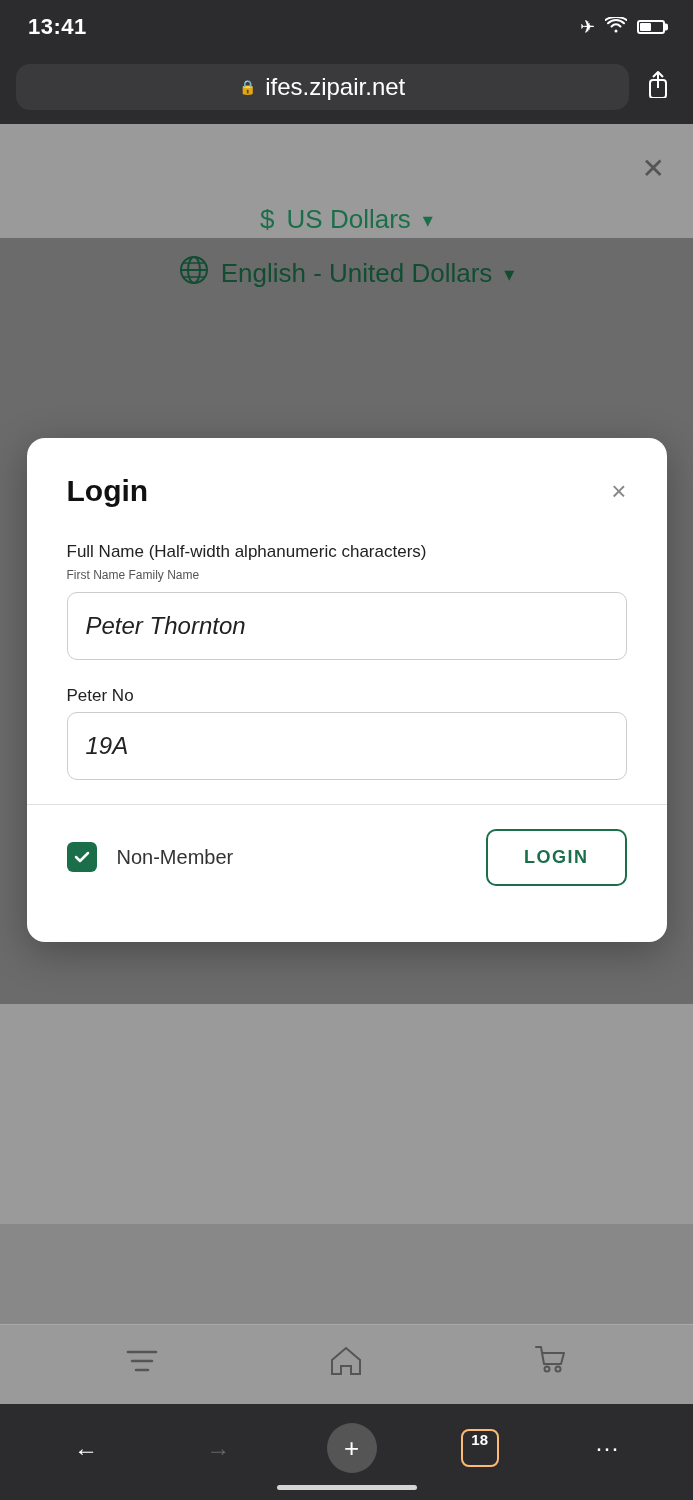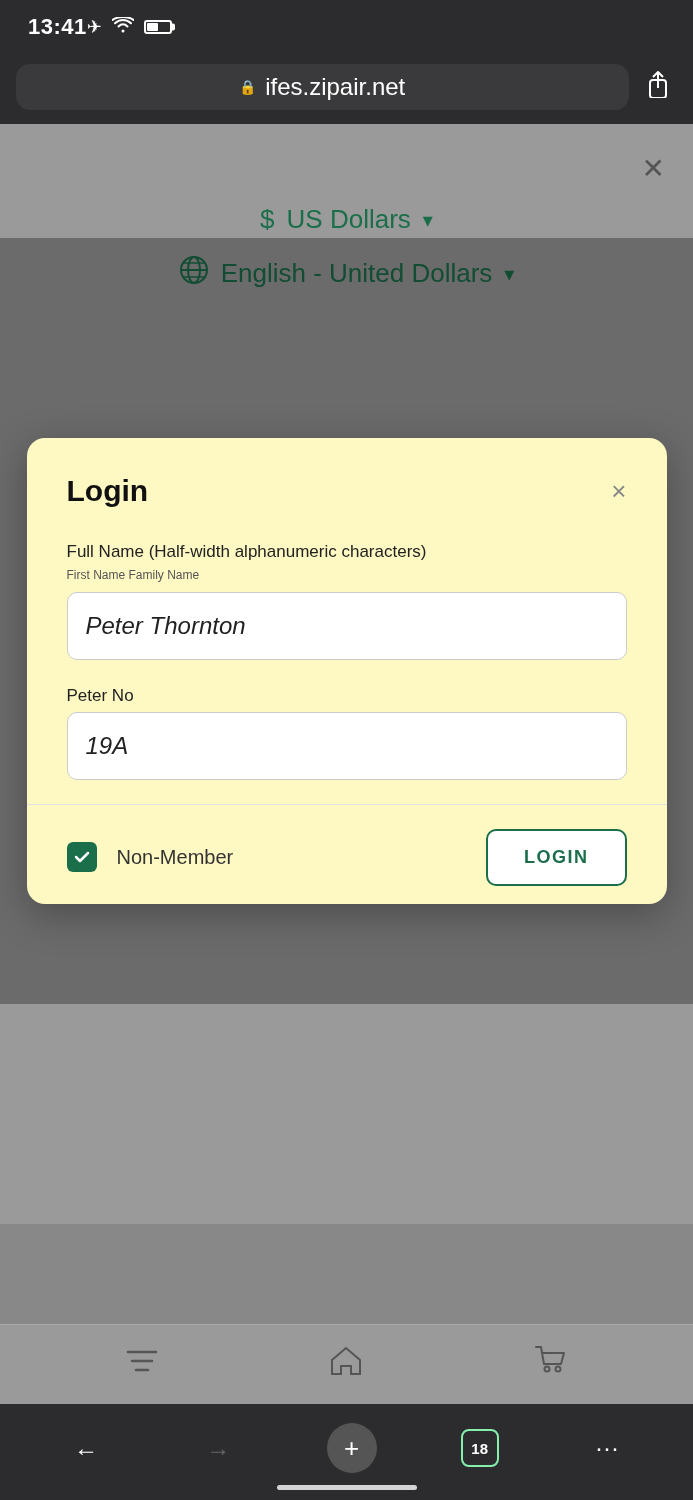--- a/index.html
+++ b/index.html
@@ -13,20 +13,21 @@
       background: #888;
       position: relative;
     }
 
     
     .status-bar {
       background: #2c2c2e;
       height: 54px;
       display: flex;
       align-items: center;
+      justify-content: space-between;
       padding: 0 28px;
     }
     .status-time {
       color: white;
       font-size: 22px;
       font-weight: 600;
       letter-spacing: 0.5px;
     }
     .status-icons {
       display: flex;
@@ -153,24 +154,24 @@
       bottom: 220px;
       background: rgba(0,0,0,0.3);
       display: flex;
       align-items: flex-start;
       justify-content: center;
       padding-top: 200px;
     }
 
     
     .login-modal {
-      background: #fef9c3;
+      background: #ffffff;
       border-radius: 18px;
       width: 640px;
-      padding: 36px 40px 18px;
+      padding: 36px 40px 56px;
       box-shadow: 0 10px 40px rgba(0,0,0,0.3);
     }
     .modal-header {
       display: flex;
       align-items: center;
       justify-content: space-between;
       margin-bottom: 32px;
     }
     .modal-title {
       font-size: 30px;
@@ -313,26 +314,26 @@
       border-radius: 50%;
       background: #555;
       display: flex;
       align-items: center;
       justify-content: center;
       color: white;
       font-size: 26px;
       cursor: pointer;
     }
     .tab-box {
-      border: 2px solid #86efac;
+      border: 2px solid #fdba74;
       border-radius: 8px;
       width: 38px;
       height: 38px;
       display: flex;
-      align-items: center;
+      align-items: flex-start;
       justify-content: center;
       color: white;
       font-size: 15px;
       font-weight: 600;
     }
     .home-indicator {
       position: absolute;
       bottom: 10px;
       left: 50%;
       transform: translateX(-50%);

